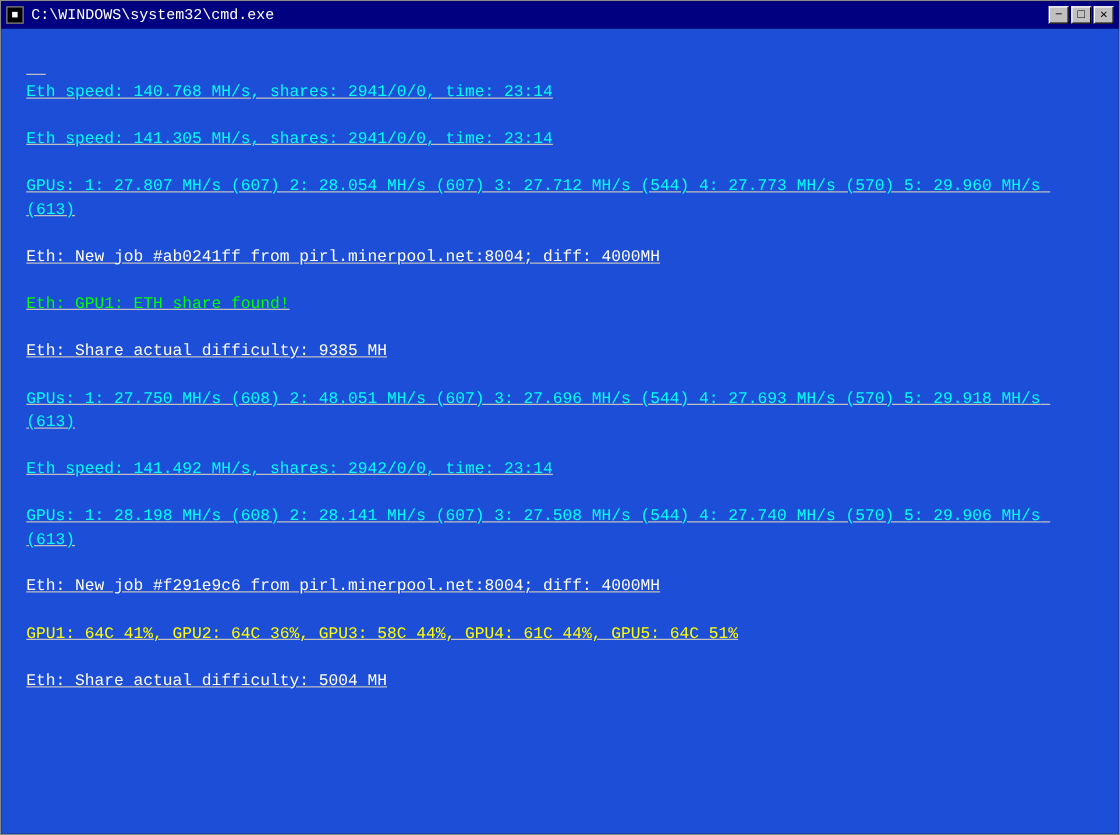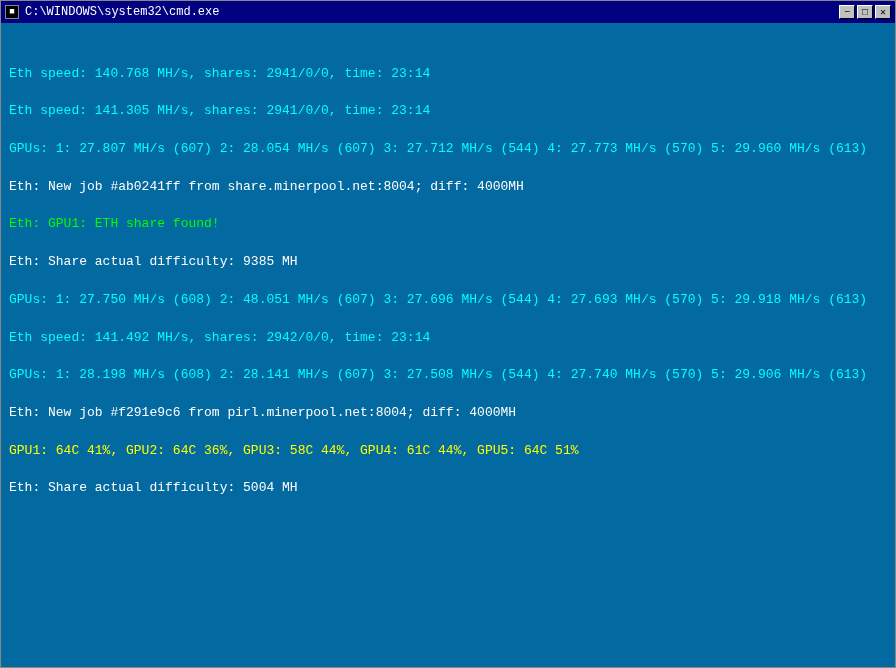--- a/index.html
+++ b/index.html
@@ -70,28 +70,29 @@
       display: flex;
       align-items: center;
       justify-content: center;
       font-size: 10px;
       color: #000;
       cursor: pointer;
       font-family: 'Courier New', monospace;
     }
 
     .terminal {
-      background: #0369a1;
+      background: #1d4ed8;
       color: #c0c0c0;
       flex: 1;
-      padding: 4px 8px;
+      padding: 4px 20px;
       overflow: hidden;
       line-height: 1.45;
       white-space: pre-wrap;
       word-wrap: break-word;
+      text-decoration: underline;
     }
 
     .cyan { color: #00ffff; }
     .white { color: #ffffff; }
     .green { color: #00ff00; }
     .yellow { color: #ffff00; }
 
     .line {
       display: block;
       min-height: 1em;
@@ -109,21 +110,21 @@
     <div class="title-bar-controls">
       <div class="title-btn">−</div>
       <div class="title-btn">□</div>
       <div class="title-btn">✕</div>
     </div>
   </div>
   <div class="terminal" id="terminal-content">
   <span class="line cyan">Eth speed: 140.768 MH/s, shares: 2941/0/0, time: 23:14</span>
 <span class="line cyan">Eth speed: 141.305 MH/s, shares: 2941/0/0, time: 23:14</span>
 <span class="line cyan">GPUs: 1: 27.807 MH/s (607) 2: 28.054 MH/s (607) 3: 27.712 MH/s (544) 4: 27.773 MH/s (570) 5: 29.960 MH/s (613)</span>
-<span class="line white">Eth: New job #ab0241ff from share.minerpool.net:8004; diff: 4000MH</span>
+<span class="line white">Eth: New job #ab0241ff from pirl.minerpool.net:8004; diff: 4000MH</span>
 <span class="line green">Eth: GPU1: ETH share found!</span>
 <span class="line white">Eth: Share actual difficulty: 9385 MH</span>
 <span class="line cyan">GPUs: 1: 27.750 MH/s (608) 2: 48.051 MH/s (607) 3: 27.696 MH/s (544) 4: 27.693 MH/s (570) 5: 29.918 MH/s (613)</span>
 <span class="line cyan">Eth speed: 141.492 MH/s, shares: 2942/0/0, time: 23:14</span>
 <span class="line cyan">GPUs: 1: 28.198 MH/s (608) 2: 28.141 MH/s (607) 3: 27.508 MH/s (544) 4: 27.740 MH/s (570) 5: 29.906 MH/s (613)</span>
 <span class="line white">Eth: New job #f291e9c6 from pirl.minerpool.net:8004; diff: 4000MH</span>
 <span class="line yellow">GPU1: 64C 41%, GPU2: 64C 36%, GPU3: 58C 44%, GPU4: 61C 44%, GPU5: 64C 51%</span>
 <span class="line white">Eth: Share actual difficulty: 5004 MH</span>
 
 

